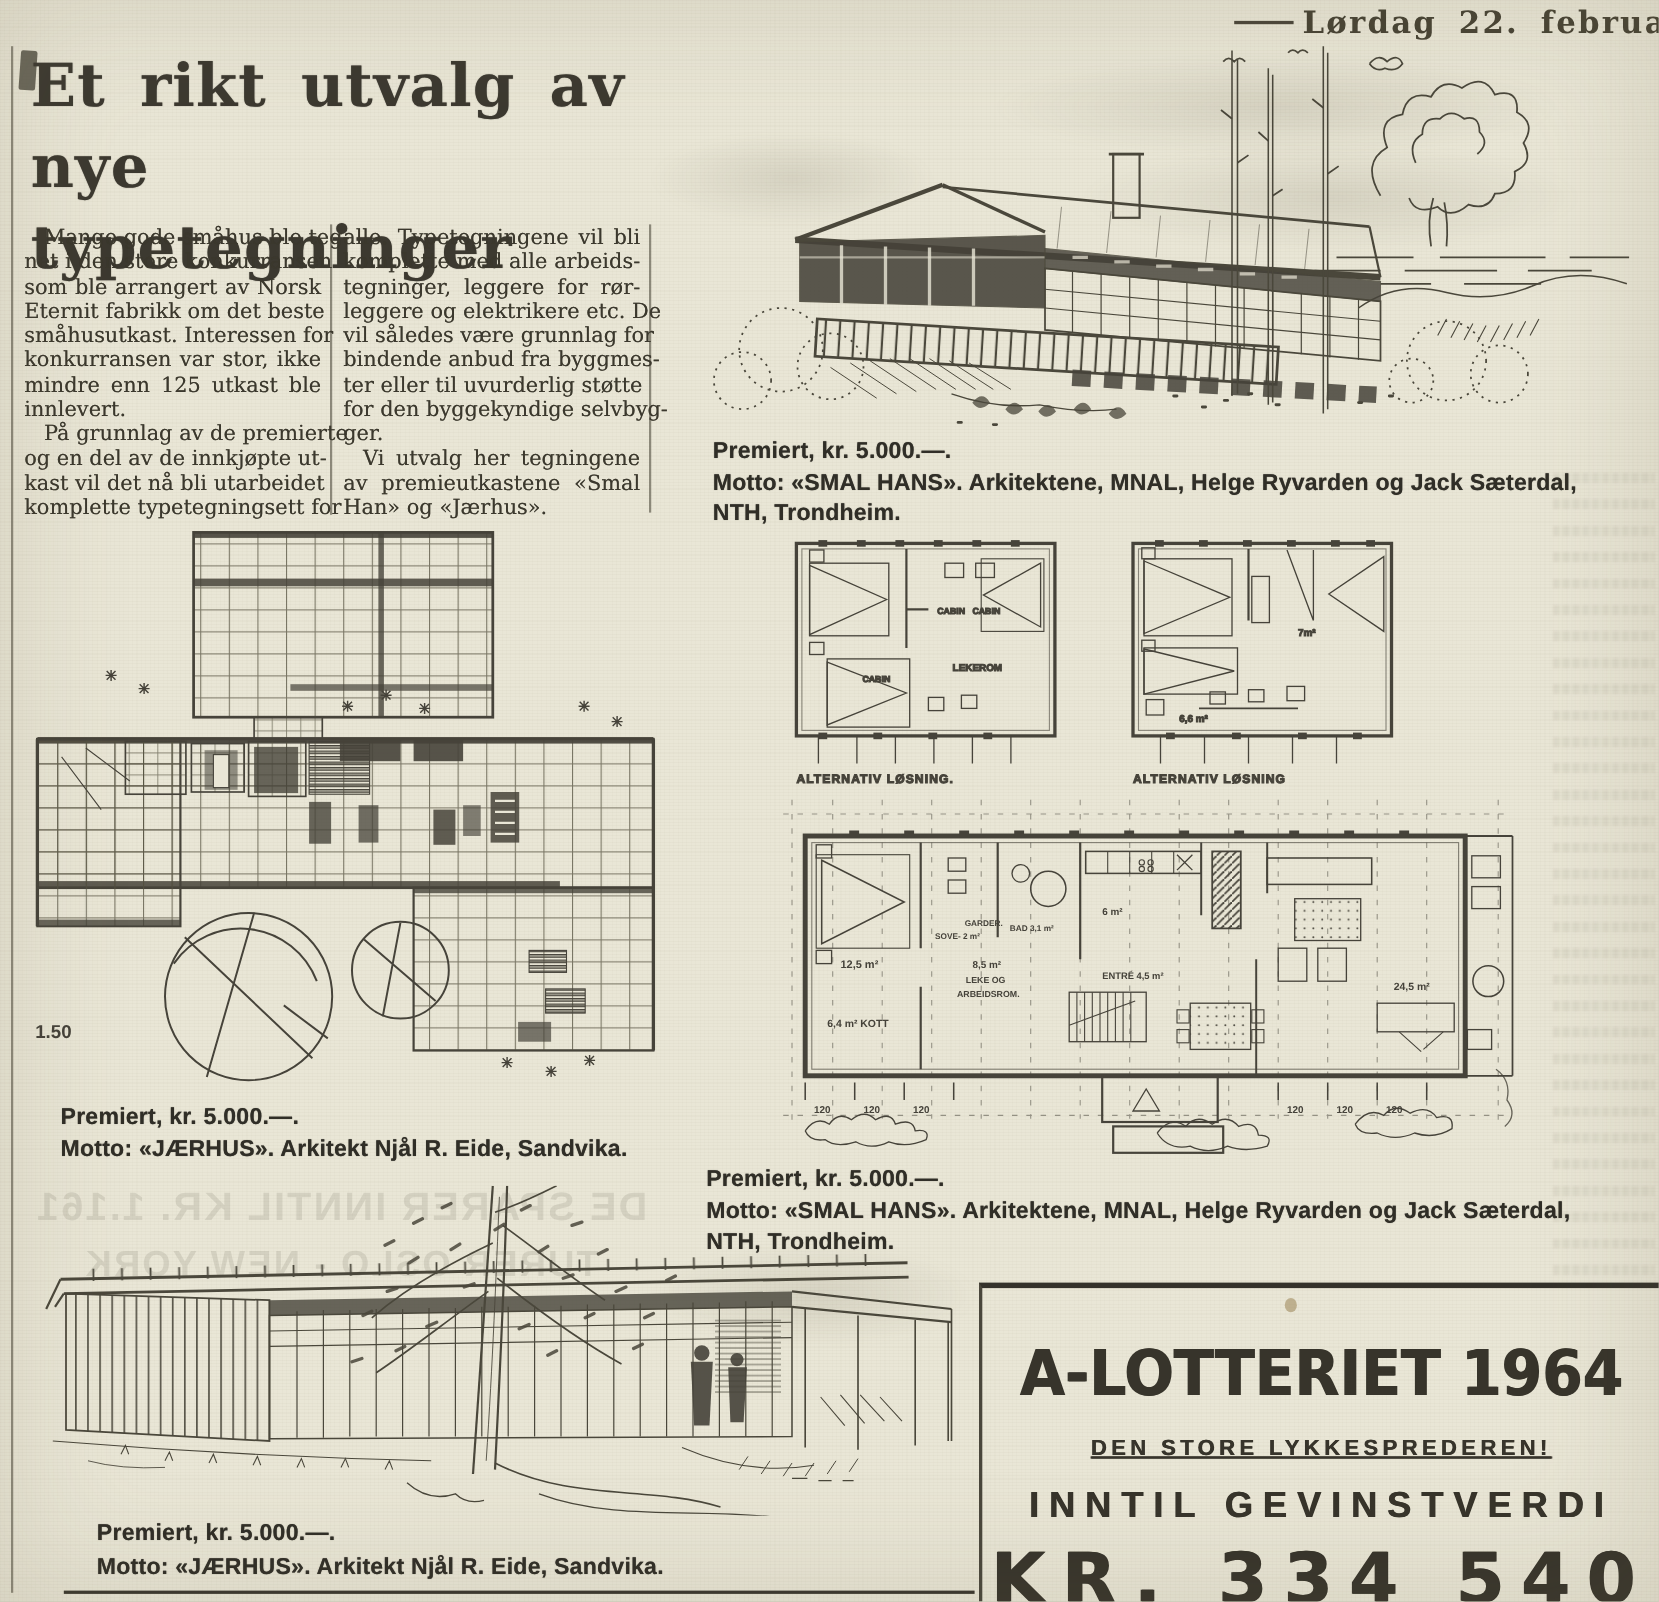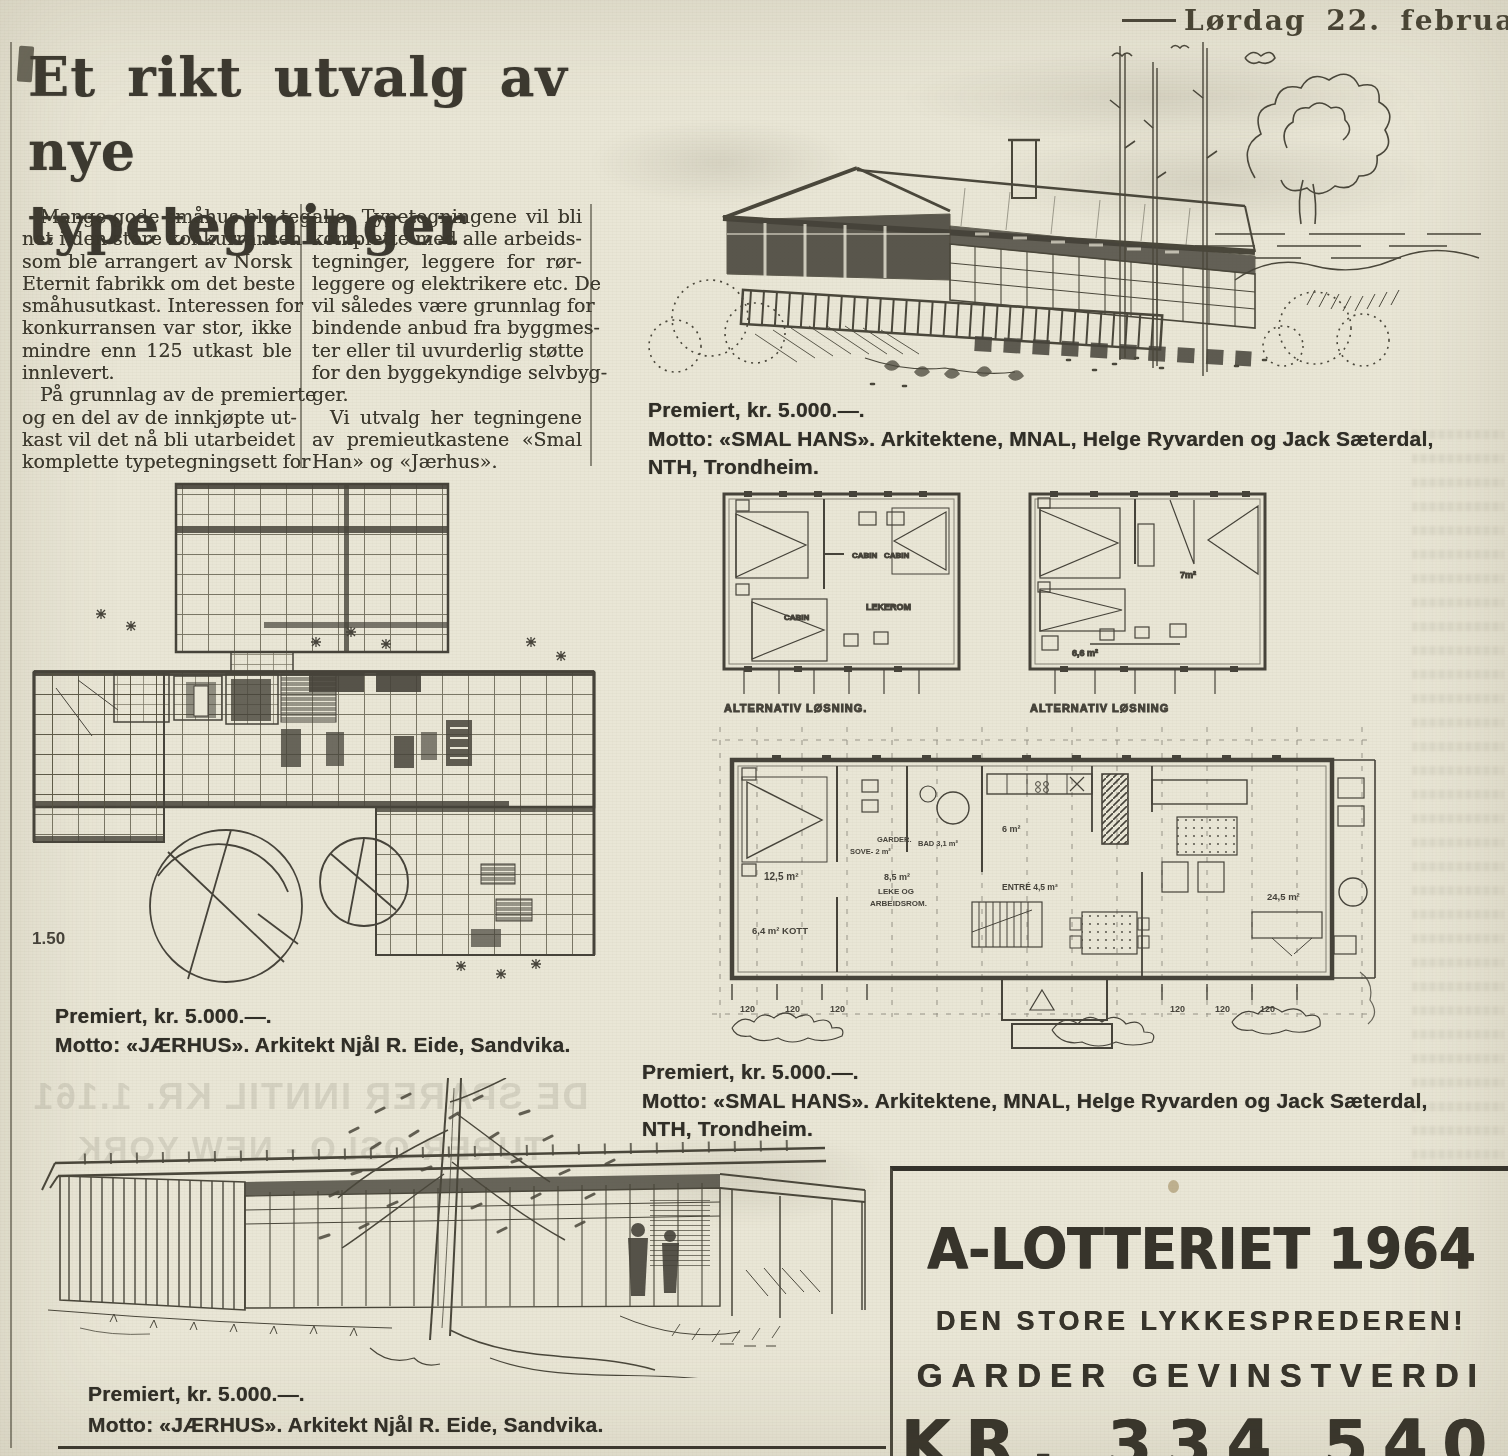--- a/index.html
+++ b/index.html
@@ -65,22 +65,22 @@
   .stain{left:1168px;top:1180px;width:11px;height:13px;border-radius:50%;
     background:#9b8556;opacity:.55;filter:blur(.5px);}
 
   
   .ad{left:890px;top:1166px;width:616px;height:290px;
     border-top:5px solid #34322b;border-left:3px solid #4a473c;
     text-align:center;color:#37342b;}
   .ad-title{margin-top:48px;font-family:"DejaVu Sans",sans-serif;font-weight:700;
     font-size:53px;letter-spacing:0;white-space:nowrap;transform:scaleY(1.08);
     text-shadow:1px 0 0 #37342b;}
-  .ad-sub{margin-top:26px;font-weight:700;font-size:27px;letter-spacing:4px;
-    white-space:nowrap;text-shadow:.5px 0 0 #37342b;}
+  .ad-sub{margin-top:26px;font-weight:700;font-size:20px;letter-spacing:4px;
+    white-space:nowrap;text-shadow:.5px 0 0 #37342b;text-decoration:underline;}
   .ad-l3{margin-top:20px;font-weight:700;font-size:33px;letter-spacing:9px;
     white-space:nowrap;text-shadow:.7px 0 0 #37342b;}
   .ad-amount{margin-top:12px;font-family:"DejaVu Sans",sans-serif;font-weight:700;
     font-size:64px;letter-spacing:15px;white-space:nowrap;text-shadow:1px 0 0 #37342b;}
 </style>
 </head>
 <body>
 
 <div class="page">
 
@@ -522,17 +522,17 @@
 
   <div class="abs cap" style="left:88px;top:1378px;width:560px;line-height:31px;">
     <div>Premiert, kr. 5.000.—.</div>
     <div>Motto: «JÆRHUS». Arkitekt Njål R. Eide,  Sandvika.</div>
   </div>
   <div class="abs hrule" style="left:58px;top:1446px;width:828px;height:3px;"></div>
 
   <div class="abs ad">
     <div class="ad-title">A-LOTTERIET 1964</div>
     <div class="ad-sub">DEN STORE LYKKESPREDEREN!</div>
-    <div class="ad-l3">GARDER GEVINSTVERDI</div>
+    <div class="ad-l3">INNTIL GEVINSTVERDI</div>
     <div class="ad-amount">KR. 334 540</div>
   </div>
 
 </div>
 
 </body></html>

